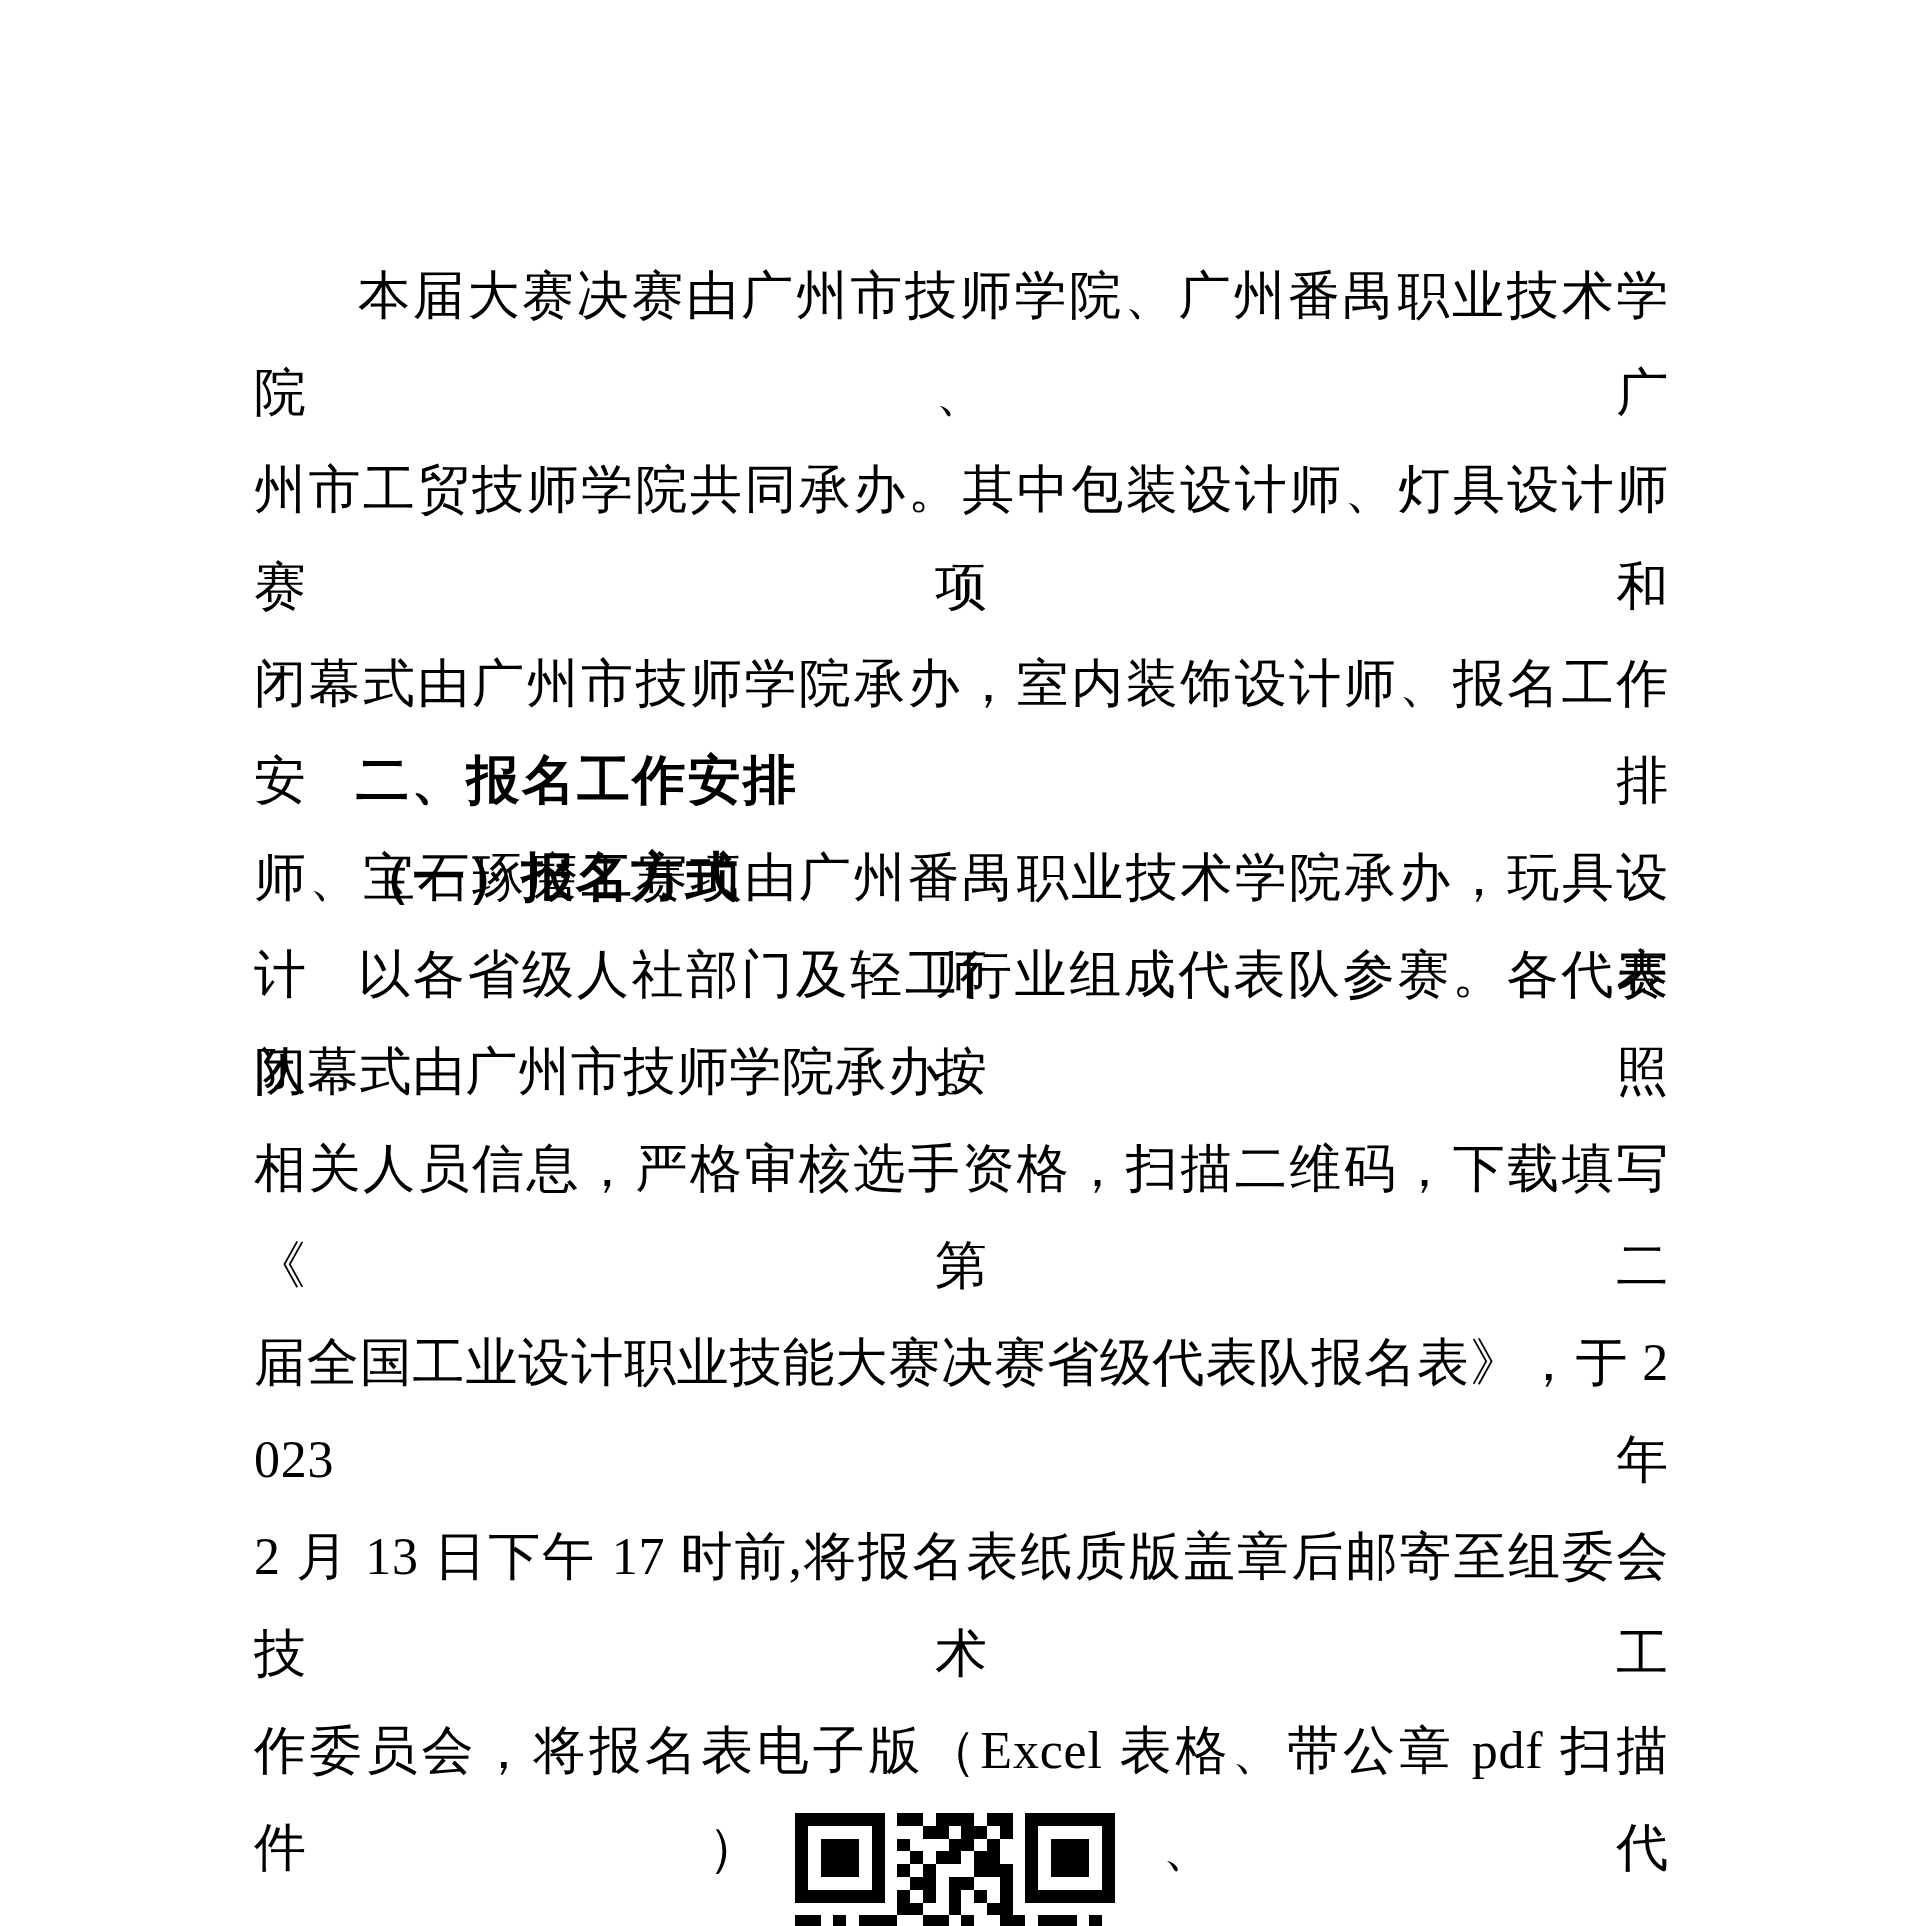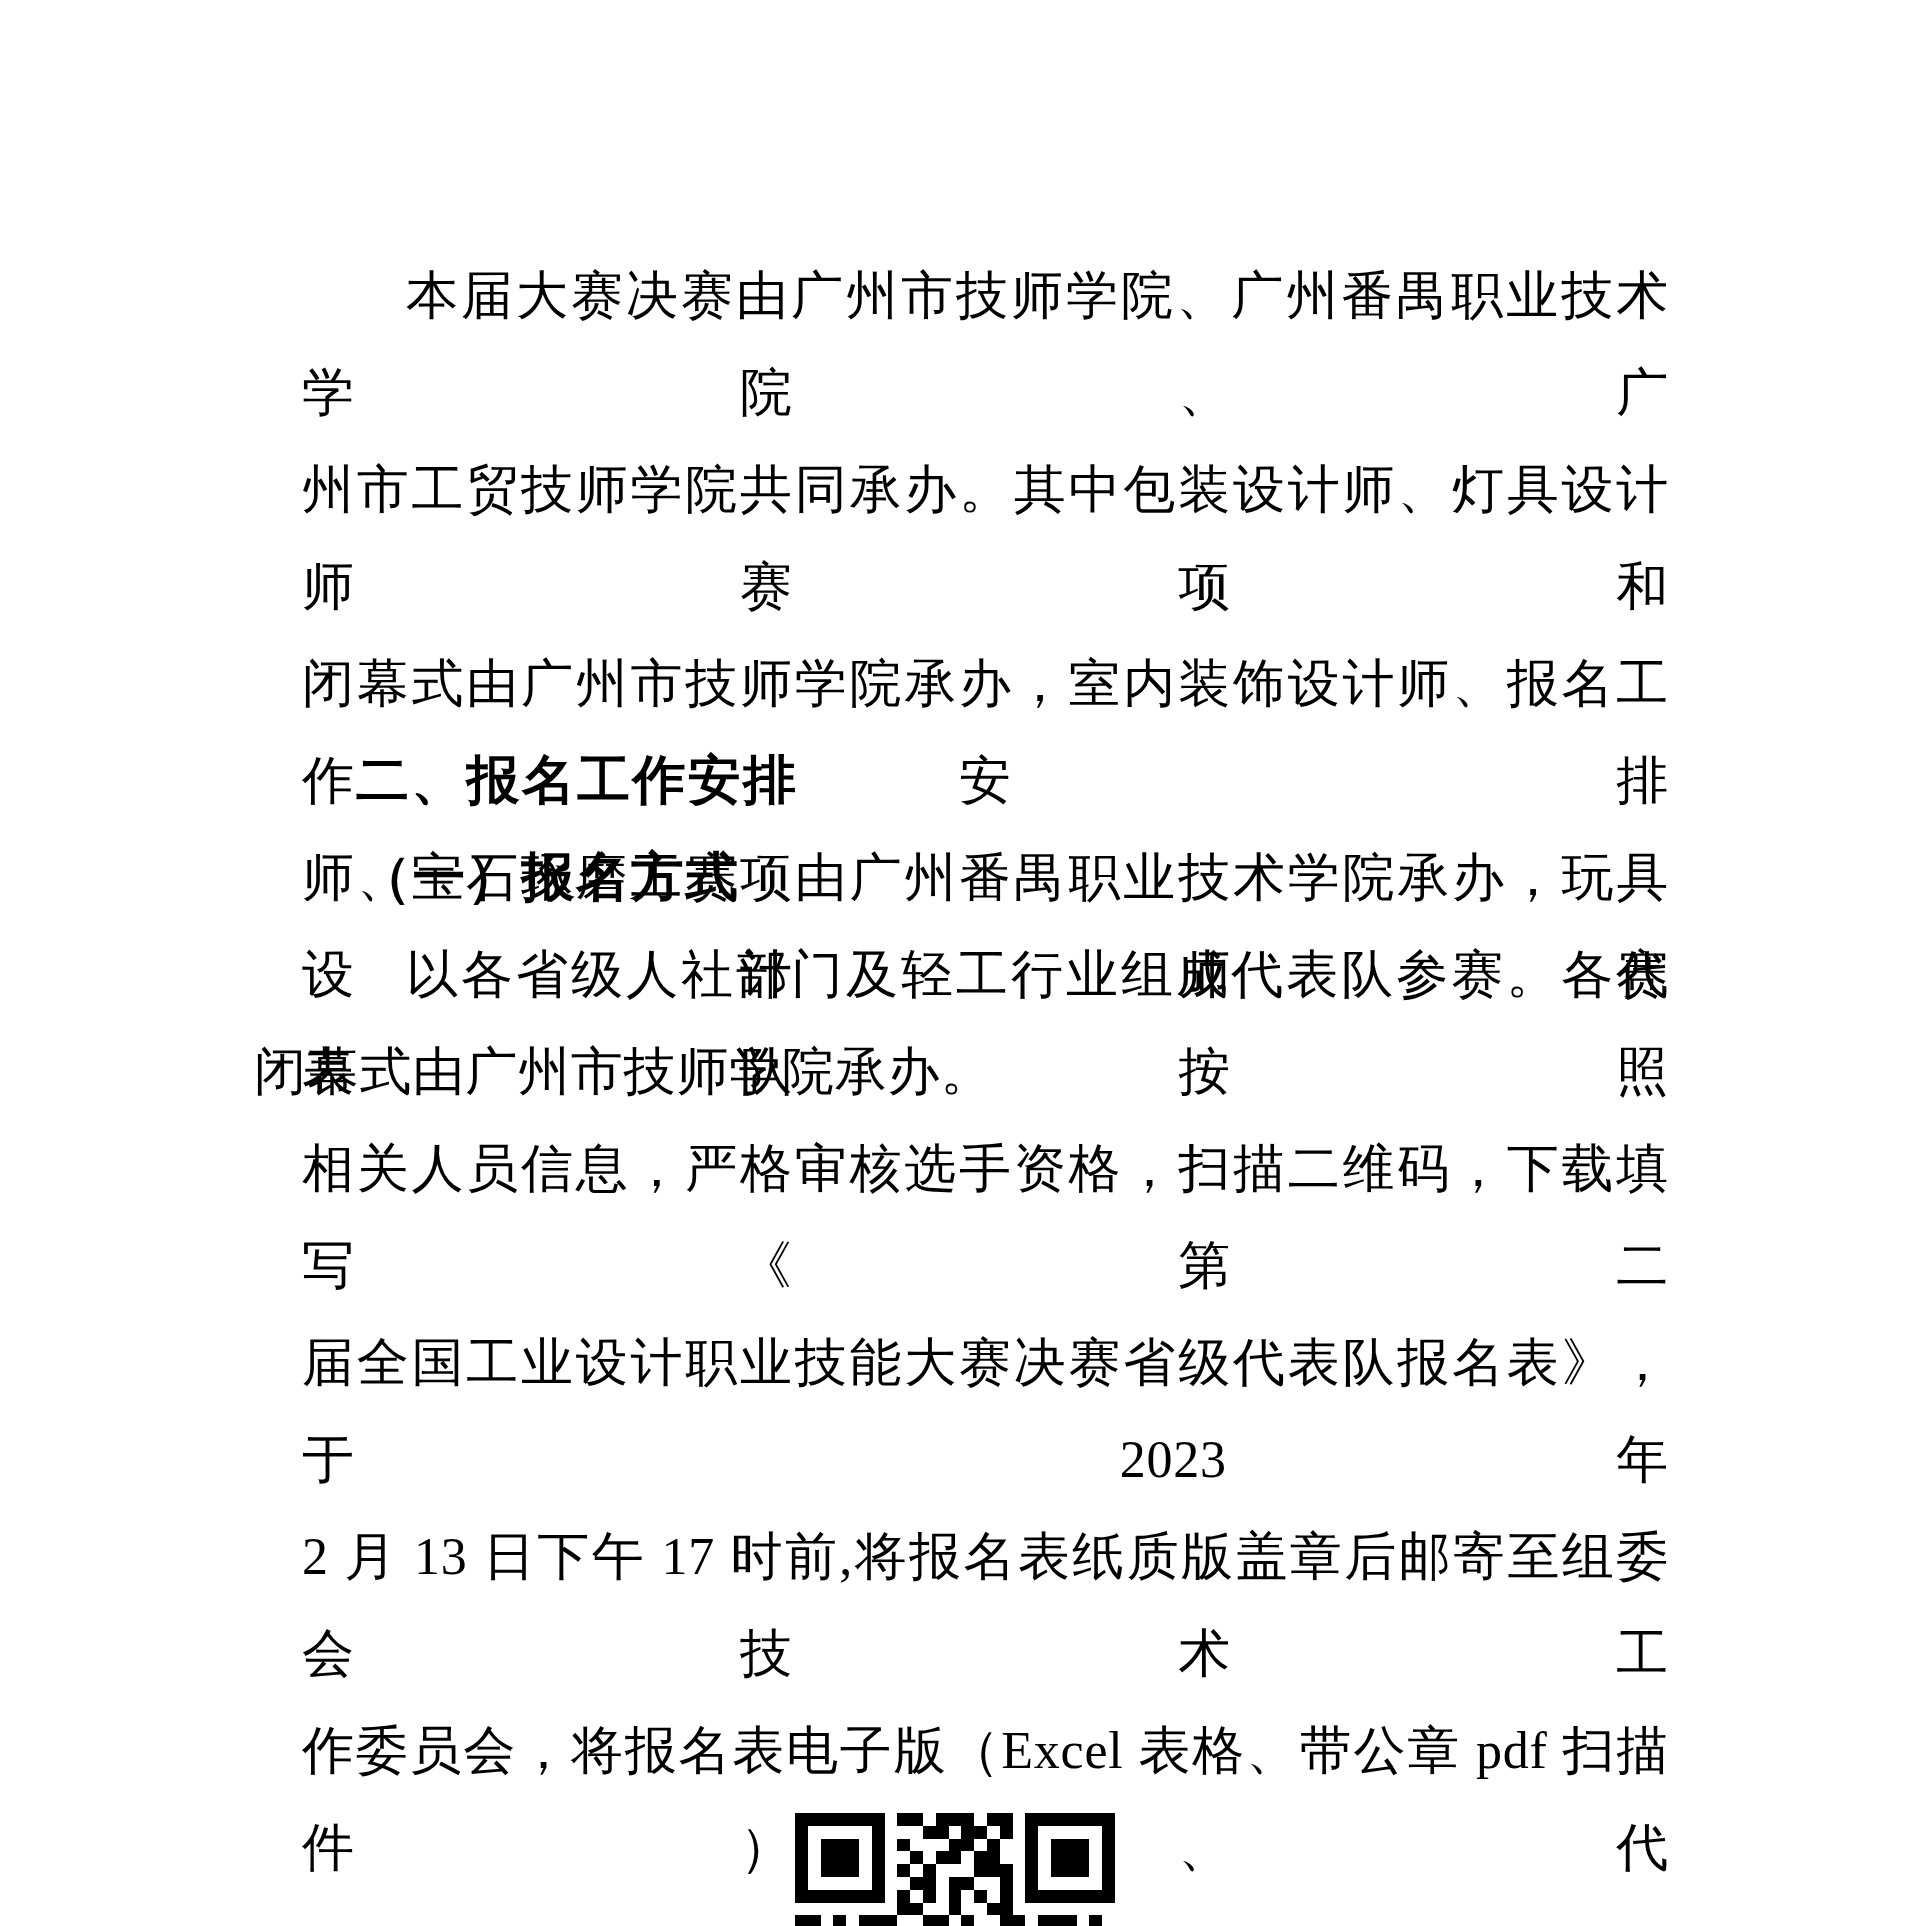--- a/index.html
+++ b/index.html
@@ -29,21 +29,20 @@
     font-size: 52px;
     line-height: 97px;
     white-space: nowrap;
     letter-spacing: 0.8px;
   }
   .fill {
     white-space: normal;
     text-align: justify;
     text-align-last: justify;
     word-break: break-all;
-    margin-left: 48px;
   }
   .indent { padding-left: 104px; }
   .indent.fill { padding-left: 0; text-indent: 104px; }
   .heading-hei {
     font-family: Liberation Serif, serif;
     font-weight: bold;
     font-size: 53px;
     line-height: 97px;
     padding-left: 102px;
     letter-spacing: 2.3px;

